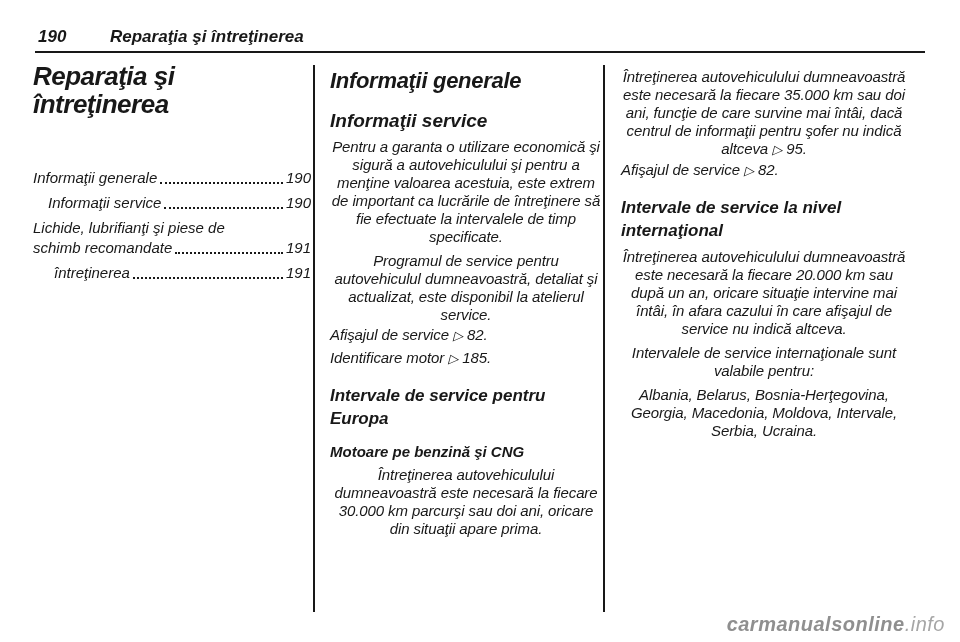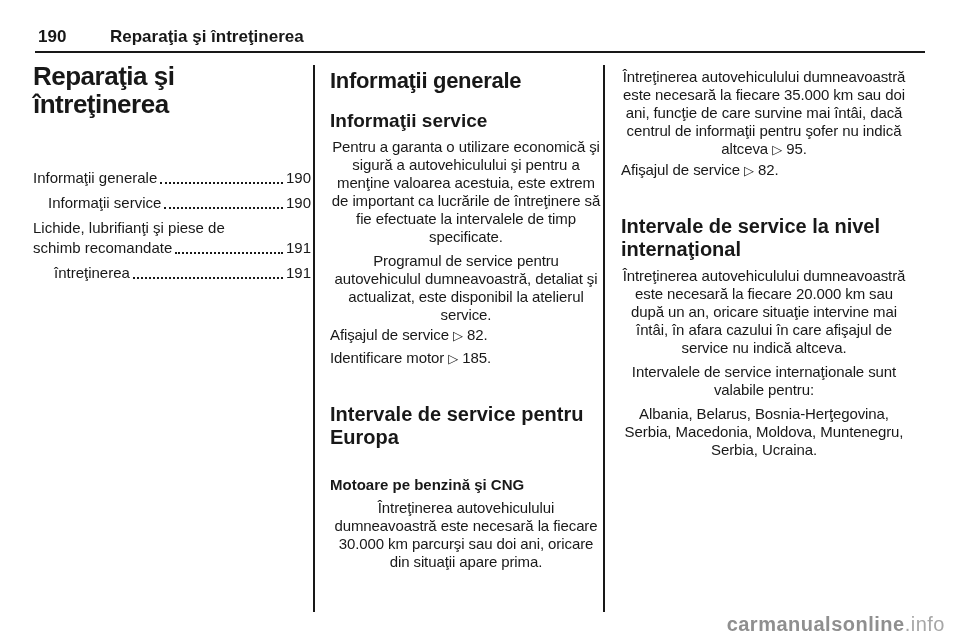--- a/index.html
+++ b/index.html
@@ -5,20 +5,21 @@
   * { box-sizing: border-box; margin: 0; padding: 0; }
   html, body { background: #ffffff; }
   .page {
     position: relative;
     width: 960px;
     height: 642px;
     background: #ffffff;
     overflow: hidden;
     font-family: "Liberation Sans", sans-serif;
     color: #181818;
+    font-style: italic;
   }
   
   .header-num {
     position: absolute; left: 38px; top: 27px;
     font-size: 17px; font-weight: bold;
   }
   .header-title {
     position: absolute; left: 110px; top: 27px;
     font-size: 17px; font-weight: bold;
   }
@@ -52,22 +53,22 @@
     border-bottom: 2px dotted #181818;
     margin: 0 3px 4px 3px;
   }
   .toc-line { }
   .ind1 { padding-left: 15px; }
   .ind2 { padding-left: 21px; }
 
   
   .h1 { font-size: 22px; font-weight: bold; letter-spacing: -0.3px; margin-top: 6px; }
   .h2 { font-size: 19px; font-weight: bold; margin-top: 16px; }
-  .h3 { font-size: 20px; font-weight: bold; line-height: 23px; margin-top: 33px; }
-  .h4 { font-size: 15px; font-weight: bold; margin-top: 27px; }
+  .h3 { font-size: 17px; font-weight: bold; line-height: 23px; margin-top: 14px; }
+  .h4 { font-size: 15px; font-weight: bold; margin-top: 13px; }
   .h4-first { margin-top: 2px; }
   .body-p {
     font-size: 15px; line-height: 18px; margin-top: 6px;
     letter-spacing: -0.1px;
     text-align: center;
   }
   .ref-p { font-size: 15px; line-height: 22px; letter-spacing: -0.1px; }
   .arrow { font-size: 13px; }
 
   
@@ -137,20 +138,20 @@
     <div class="h4">Motoare pe benzină şi CNG</div>
     <p class="body-p">Întreţinerea autovehiculului dumneavoastră este necesară la fiecare 30.000 km parcurşi sau doi ani, oricare din situaţii apare prima.</p>
   </div>
 
   <div class="col col-right">
     <p class="body-p"><span>Întreţinerea autovehiculului dumneavoastră este necesară la fiecare 35.000 km sau doi ani, funcţie de care survine mai întâi, dacă centrul de informaţii pentru şofer nu indică altceva</span> <span class="arrow">▷</span> <span>95.</span></p>
     <p class="ref-p"><span>Afişajul de service</span> <span class="arrow">▷</span> <span>82.</span></p>
     <div class="h3">Intervale de service la nivel internaţional</div>
     <p class="body-p">Întreţinerea autovehiculului dumneavoastră este necesară la fiecare 20.000 km sau după un an, oricare situaţie intervine mai întâi, în afara cazului în care afişajul de service nu indică altceva.</p>
     <p class="body-p">Intervalele de service internaţionale sunt valabile pentru:</p>
-    <p class="body-p">Albania, Belarus, Bosnia-Herţegovina, Serbia, Macedonia, Moldova, Muntenegru, Serbia, Ucraina.</p>
+    <p class="body-p">Albania, Belarus, Bosnia-Herţegovina, Georgia, Macedonia, Moldova, Intervale, Serbia, Ucraina.</p>
   </div>
 
   <div class="watermark">
     <span>carmanualsonline</span><span class="wm-tld">.info</span>
   </div>
 
 </div>
 
 </body></html>

